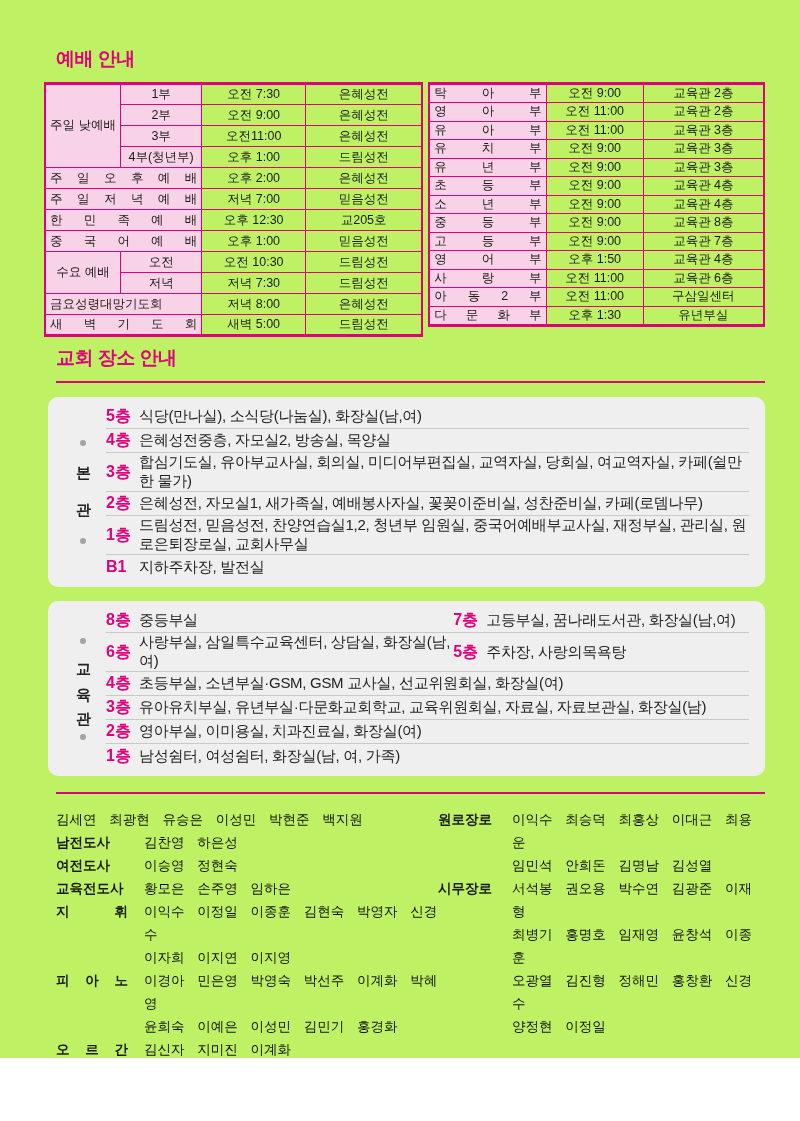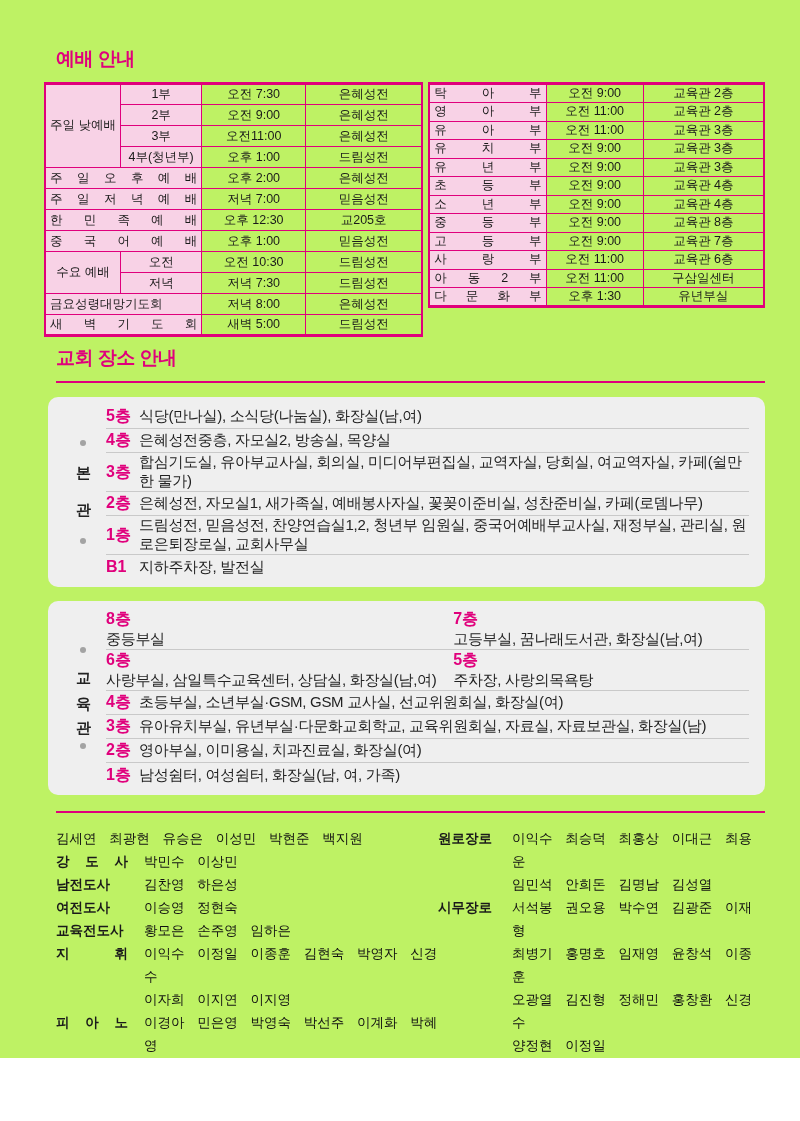--- a/index.html
+++ b/index.html
@@ -36,21 +36,21 @@
   .bldg-col { width: 46px; flex-shrink: 0; display: flex; flex-direction: column; align-items: center; justify-content: center; gap: 9px; }
   .dot { width: 6px; height: 6px; border-radius: 50%; background: #a3a3a3; }
   .bldg-name { writing-mode: vertical-rl; font-weight: bold; font-size: 15px; color:#222; }
   .bldg-name.sp-wide { letter-spacing: 22px; }
   .bldg-name.sp-narrow { letter-spacing: 9px; }
   .floors { flex: 1; }
   .floor-row { display: flex; align-items: center; min-height: 24px; border-bottom: 1px solid #c9c9c9; }
   .floor-row:last-child { border-bottom: none; }
   .floor-label { color: var(--accent); font-weight: bold; font-size: 16px; width: 33px; flex-shrink: 0; }
   .rooms { font-size: 15px; color: #222; letter-spacing: -0.3px; }
-  .floor-cell { display: flex; align-items: flex-start; flex-direction: column; }
+  .floor-cell { display: flex; align-items: center; }
   .floor-cell.half-l { width: 54%; } .floor-cell.half-r { width: 46%; }
   
   .staff-section { margin-top: 16px; }
   .staff-wrap { display: flex; margin-left: 12px; }
   .staff-left { width: 382px; flex-shrink: 0; }
   .staff-right { flex: 1; }
   .staff-row { display: flex; font-size: 13.5px; line-height: 23px; }
   .role {
     font-weight: bold; width: 88px; flex-shrink: 0; padding-right: 16px;
     text-align: justify; text-align-last: justify;
@@ -187,20 +187,25 @@
         <td class="hdr just">중 등 부</td>
         <td>오전 9:00</td>
         <td>교육관 8층</td>
       </tr>
       <tr>
         <td class="hdr just">고 등 부</td>
         <td>오전 9:00</td>
         <td>교육관 7층</td>
       </tr>
       <tr>
+        <td class="hdr just">영 어 부</td>
+        <td>오후 1:50</td>
+        <td>교육관 4층</td>
+      </tr>
+      <tr>
         <td class="hdr just">사 랑 부</td>
         <td>오전 11:00</td>
         <td>교육관 6층</td>
       </tr>
       <tr>
         <td class="hdr just">아 동 2 부</td>
         <td>오전 11:00</td>
         <td>구삼일센터</td>
       </tr>
       <tr>
@@ -299,24 +304,20 @@
 
   <div class="staff-section">
     <hr class="title-rule">
 
     <div class="staff-wrap">
       <div class="staff-left">
         <div class="staff-row">
           <span class="names">김세연 최광현 유승은 이성민 박현준 백지원</span>
         </div>
         <div class="staff-row">
-          <span class="role">강 도 사</span>
-          <span class="names">박민수 이상민</span>
-        </div>
-        <div class="staff-row">
           <span class="role">남전도사</span>
           <span class="names">김찬영 하은성</span>
         </div>
         <div class="staff-row">
           <span class="role">여전도사</span>
           <span class="names">이승영 정현숙</span>
         </div>
         <div class="staff-row">
           <span class="role">교육전도사</span>
           <span class="names">황모은 손주영 임하은</span>

